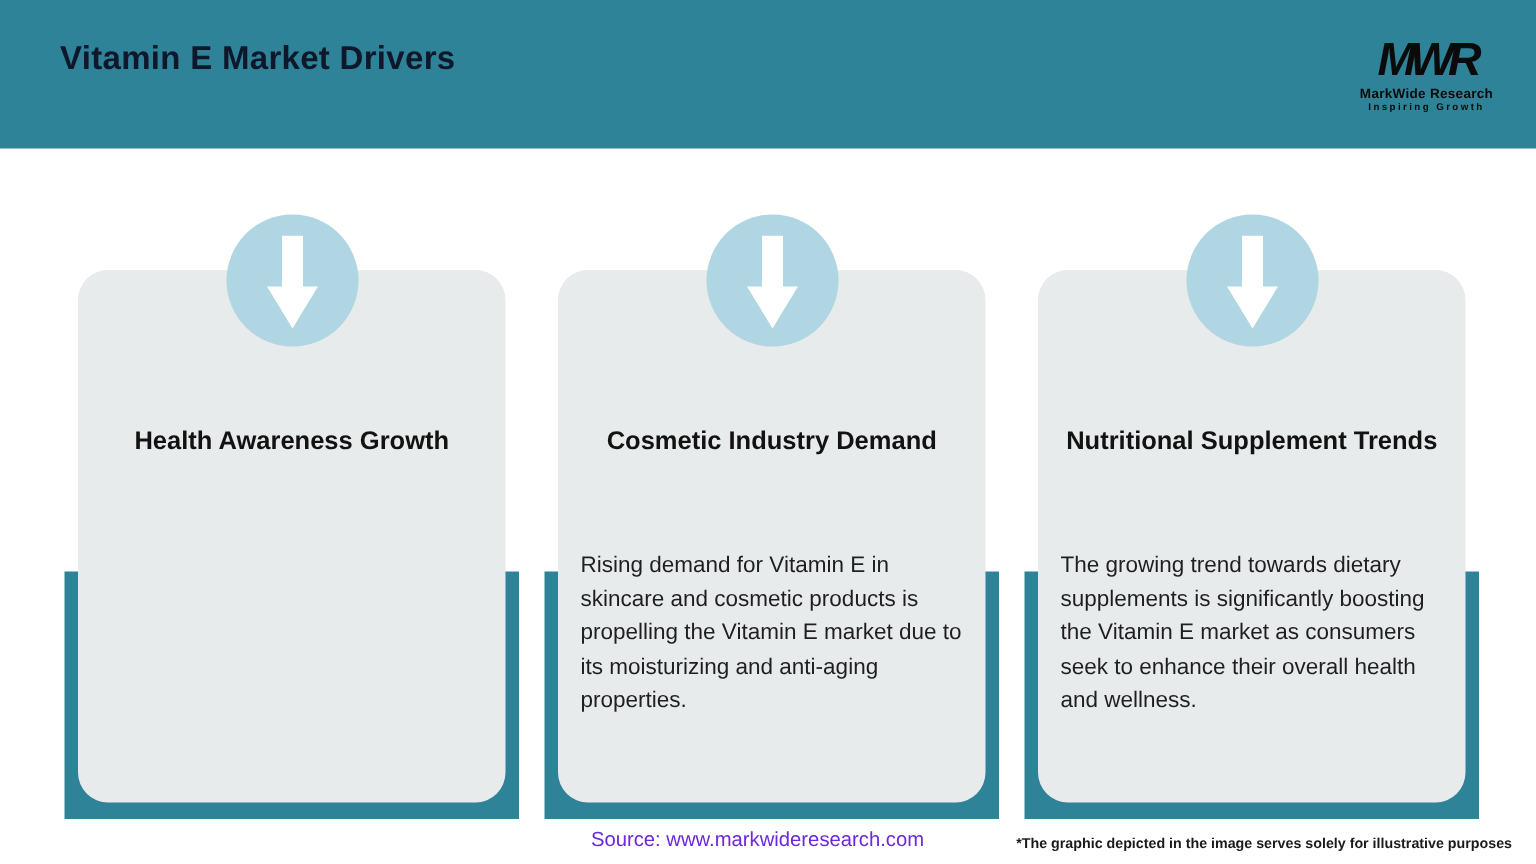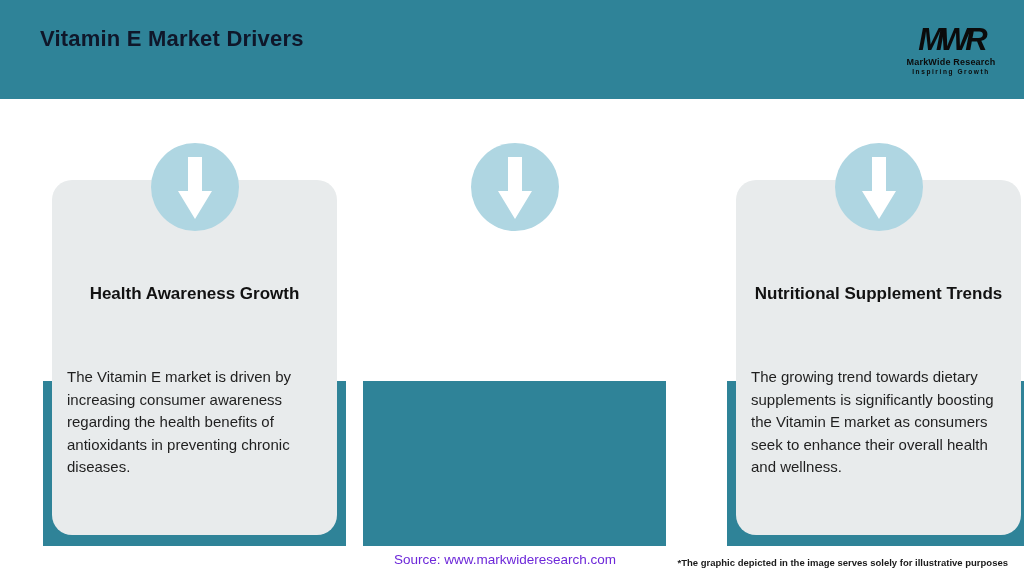--- a/index.html
+++ b/index.html
@@ -29,21 +29,21 @@
   .logo-name{
     font-size:9px;font-weight:bold;display:block;margin-top:3px;letter-spacing:.2px;
   }
   .logo-tagline{
     font-size:6.5px;font-weight:bold;display:block;margin-top:2px;letter-spacing:1.6px;
   }
   
   .card-wrap{position:absolute;top:143px;width:285px;height:403px;}
   .card-wrap.c0{left:52px;}
   .card-wrap.c1{left:372px;}
-  .card-wrap.c2{left:692px;margin-left:44px;}
+  .card-wrap.c2{left:692px;}
   .card-shadow{
     position:absolute;left:-9px;top:238px;width:303px;height:165px;
     background:#2F8398;
   }
   .card{
     position:absolute;left:0;top:37px;width:285px;height:355px;
     background:#E8EBEC;border-radius:20px;
   }
   .icon-circle{
     position:absolute;left:50%;top:0;margin-left:-44px;
@@ -81,31 +81,34 @@
     <span class="logo-acronym">MWR</span>
     <span class="logo-name">MarkWide Research</span>
     <span class="logo-tagline">Inspiring Growth</span>
   </div>
 </div>
 
 <div class="card-wrap c0">
   <div class="card-shadow"></div>
   <div class="card">
     <div class="card-title">Health Awareness Growth</div>
-    <div class="card-desc">The Vitamin E market is driven by increasing consumer awareness regarding the health benefits of antioxidants in preventing chronic diseases.</div>
   </div>
   <div class="icon-circle">
     <svg width="38" height="62" viewBox="0 0 36 62">
         <path d="M11 0 L25 0 L25 34 L35 34 L18 62 L1 34 L11 34 Z" fill="#ffffff"></path>
       </svg>
   </div>
 </div>
 
 <div class="card-wrap c1">
   <div class="card-shadow"></div>
+  <div class="card">
+    <div class="card-title">Cosmetic Industry Demand</div>
+    <div class="card-desc">Rising demand for Vitamin E in skincare and cosmetic products is propelling the Vitamin E market due to its moisturizing and anti-aging properties.</div>
+  </div>
   <div class="icon-circle">
     <svg width="38" height="62" viewBox="0 0 36 62">
         <path d="M11 0 L25 0 L25 34 L35 34 L18 62 L1 34 L11 34 Z" fill="#ffffff"></path>
       </svg>
   </div>
 </div>
 
 <div class="card-wrap c2">
   <div class="card-shadow"></div>
   <div class="card">

